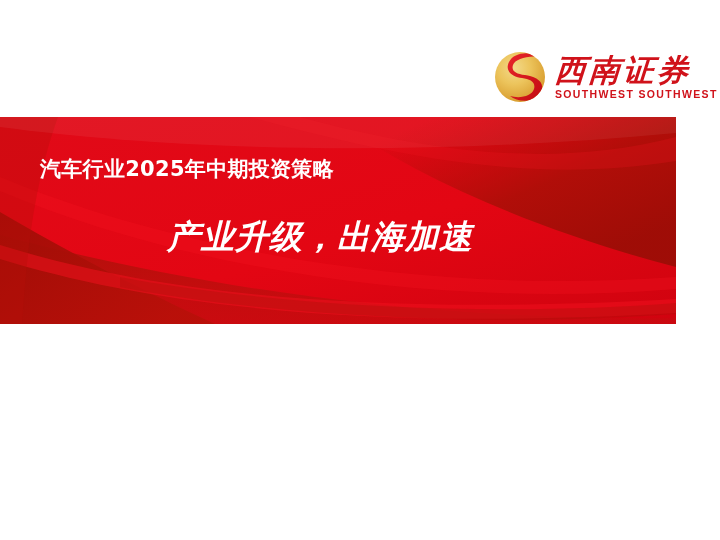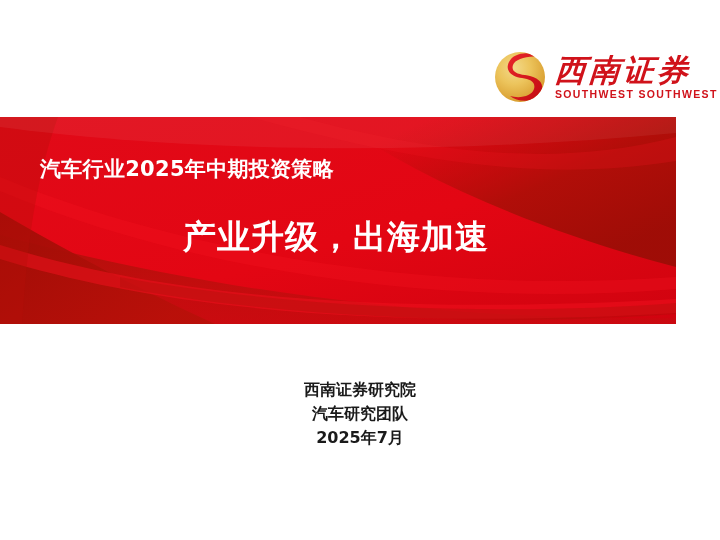--- a/index.html
+++ b/index.html
@@ -104,30 +104,31 @@
     font-family: "DejaVu Sans", "Liberation Sans", sans-serif;
     font-size: 21px;
     font-weight: bold;
     color: #ffffff;
     letter-spacing: 0.3px;
     white-space: nowrap;
   }
 
   .main-title {
     position: absolute;
-    left: 16px;
+    left: 0;
     top: 98px;
     width: 640px;
     text-align: center;
     font-family: "DejaVu Sans", "Liberation Sans", sans-serif;
     font-size: 33px;
     font-weight: bold;
     color: #ffffff;
     letter-spacing: 1px;
     white-space: nowrap;
+    font-style: italic;
   }
 
   
   .footer {
     position: absolute;
     left: 0;
     top: 378px;
     width: 720px;
     text-align: center;
   }
@@ -224,19 +225,14 @@
 
       <path d="M676 186 C500 200 280 190 120 160 L120 170 C280 201 500 210 676 197 Z" fill="#A81008" opacity="0.35"></path>
     </svg>
 
     <div class="banner-text-layer">
       <div class="subtitle">汽车行业2025年中期投资策略</div>
       <div class="main-title">产业升级，出海加速</div>
     </div>
   </div>
 
-  <div class="footer">
-    <div class="footer-line">西南证券研究院</div>
-    <div class="footer-line">汽车研究团队</div>
-    <div class="footer-line">2025年7月</div>
-  </div>
 
 </div>
 
 </body></html>

